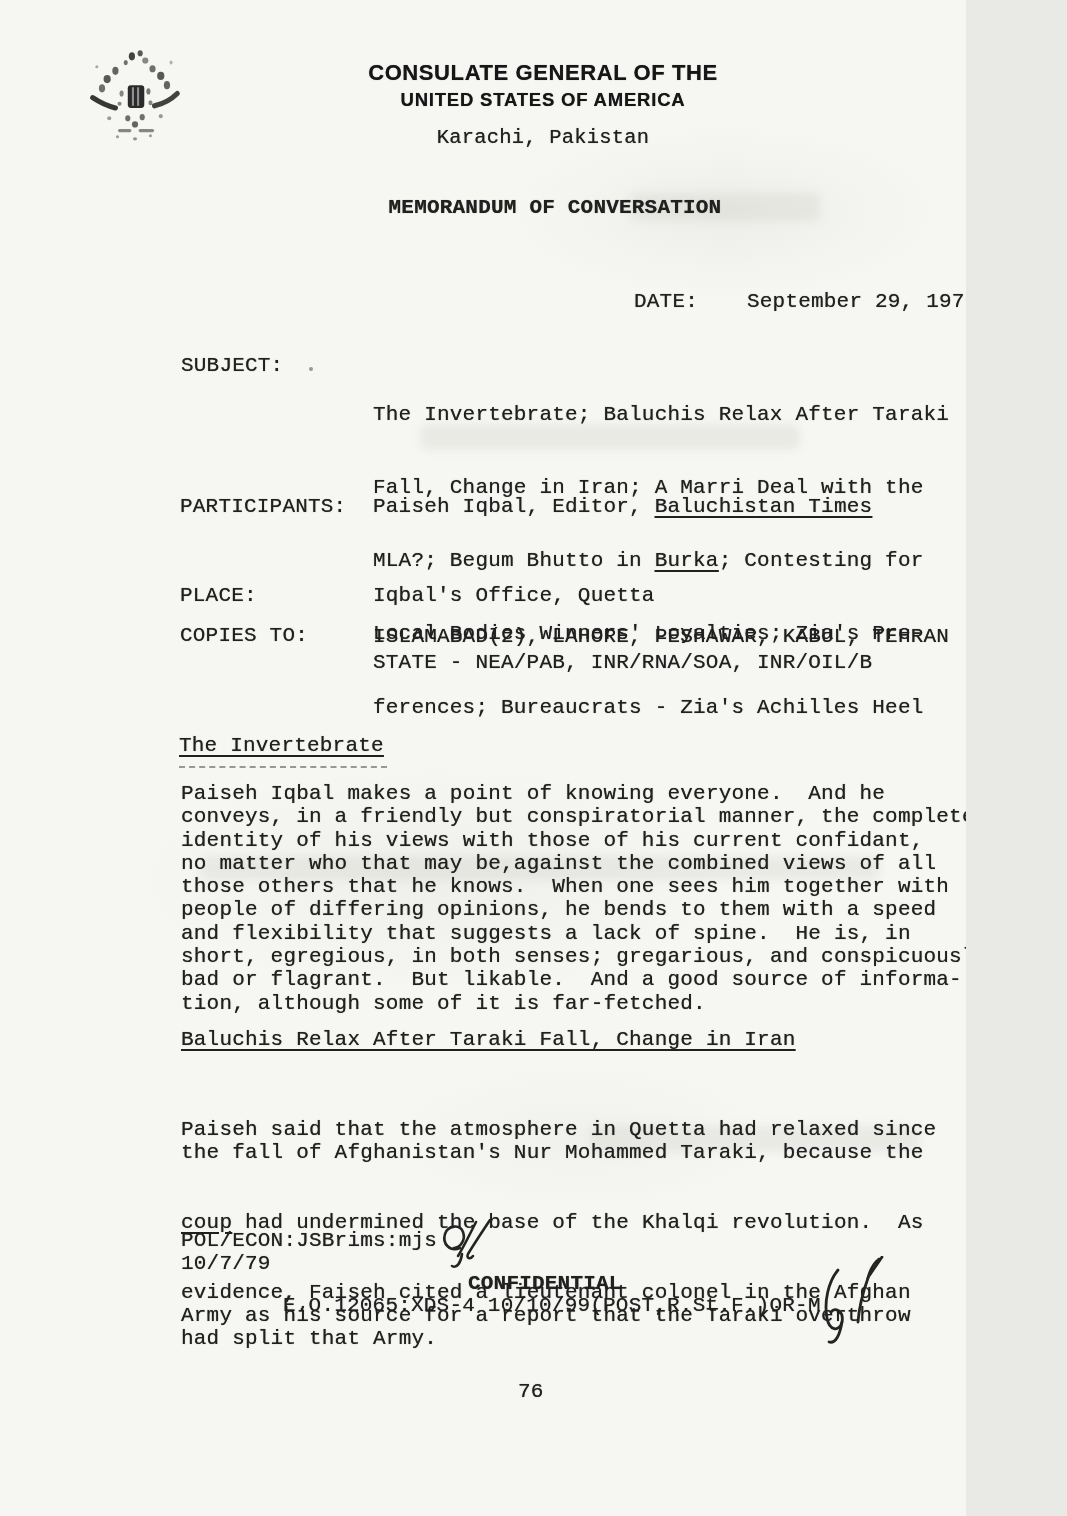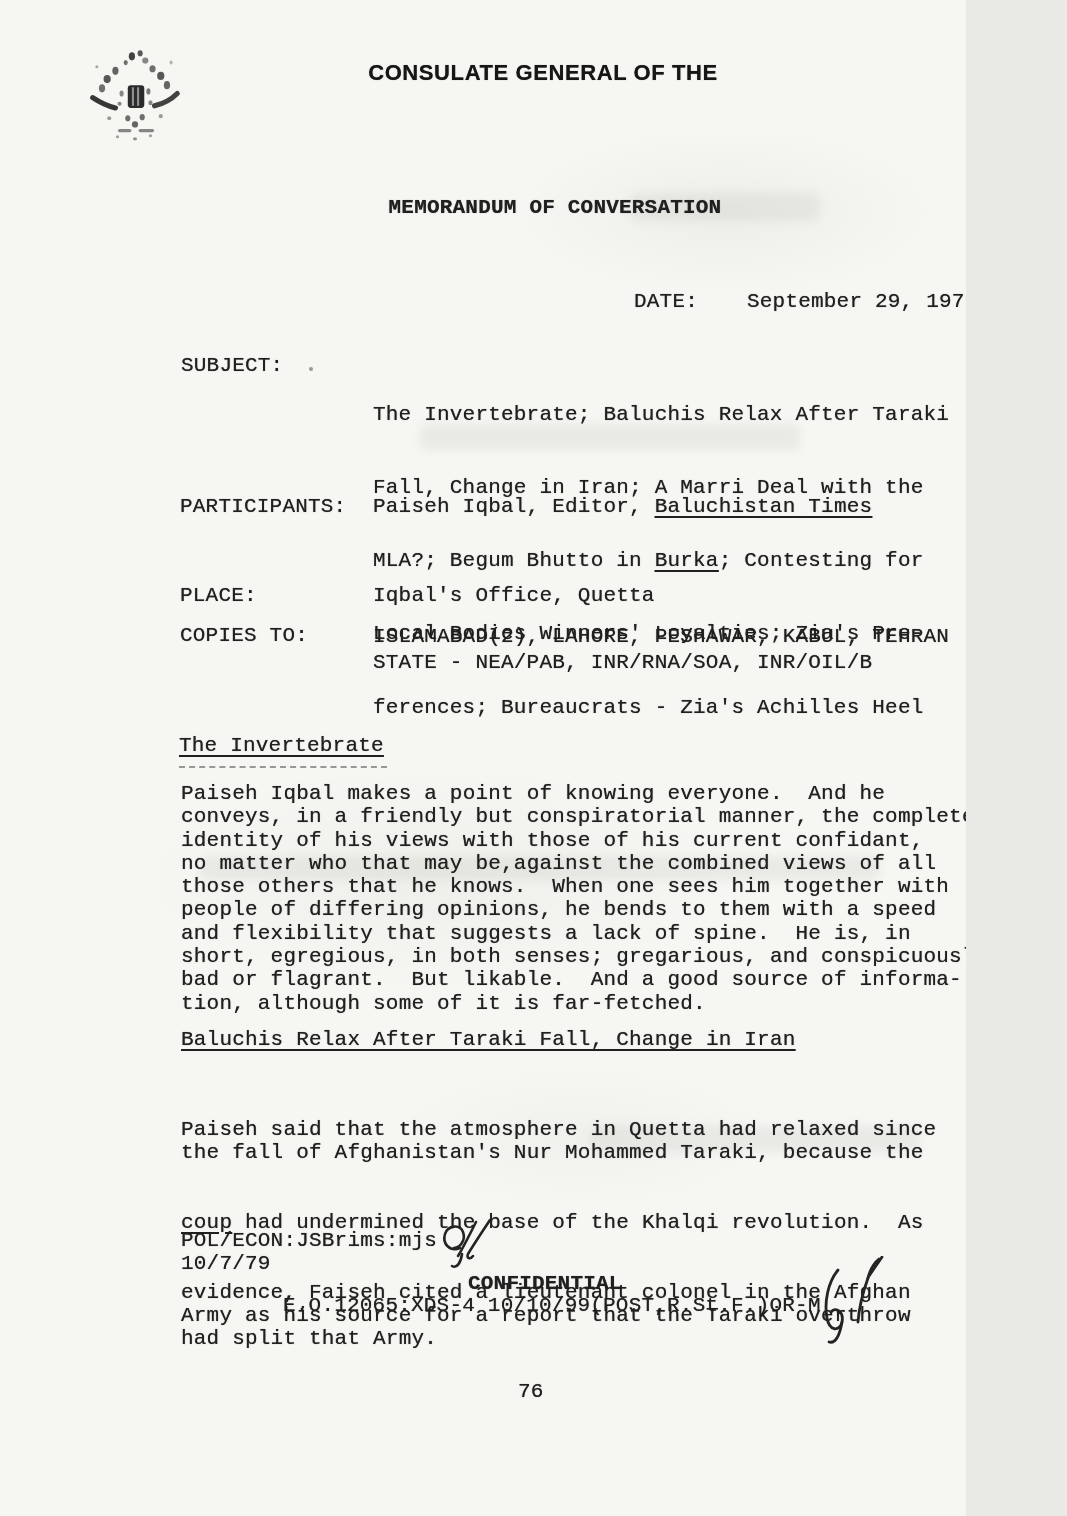--- a/index.html
+++ b/index.html
@@ -84,20 +84,22 @@
         <path d="M50,84 h12" stroke-width="3" opacity=".5"></path>
       </g>
       <g stroke="#f6f6f3" stroke-width="2" opacity=".5">
         <line x1="43" y1="42" x2="43" y2="60"></line>
         <line x1="48" y1="42" x2="48" y2="60"></line>
       </g>
     </svg>
   </div>
 
   <div class="abs sans-head center" style="left:273px;top:60px;width:540px;font-size:22px;letter-spacing:0.6px;">CONSULATE GENERAL OF THE</div>
+  <div class="abs sans-head center" style="left:273px;top:89px;width:540px;font-size:18.5px;letter-spacing:0.8px;">UNITED STATES OF AMERICA</div>
+  <div class="abs mono mono-sm center" style="left:273px;top:126px;width:540px;">Karachi, Pakistan</div>
 
   <div class="abs mono bold center" style="left:285px;top:196px;width:540px;">MEMORANDUM OF CONVERSATION</div>
 
   <div class="abs mono" style="left:634px;top:290px;">DATE:</div>
   <div class="abs mono" style="left:731px;top:290px;margin-left:16px;">September 29, 1979</div>
 
   <div class="abs mono" style="left:181px;top:354px;">SUBJECT:</div>
   <div class="abs mono lines" style="left:373px;top:354px;line-height:24.4px;">
     <div>The Invertebrate; Baluchis Relax After Taraki</div>
     <div>Fall, Change in Iran; A Marri Deal with the</div>

